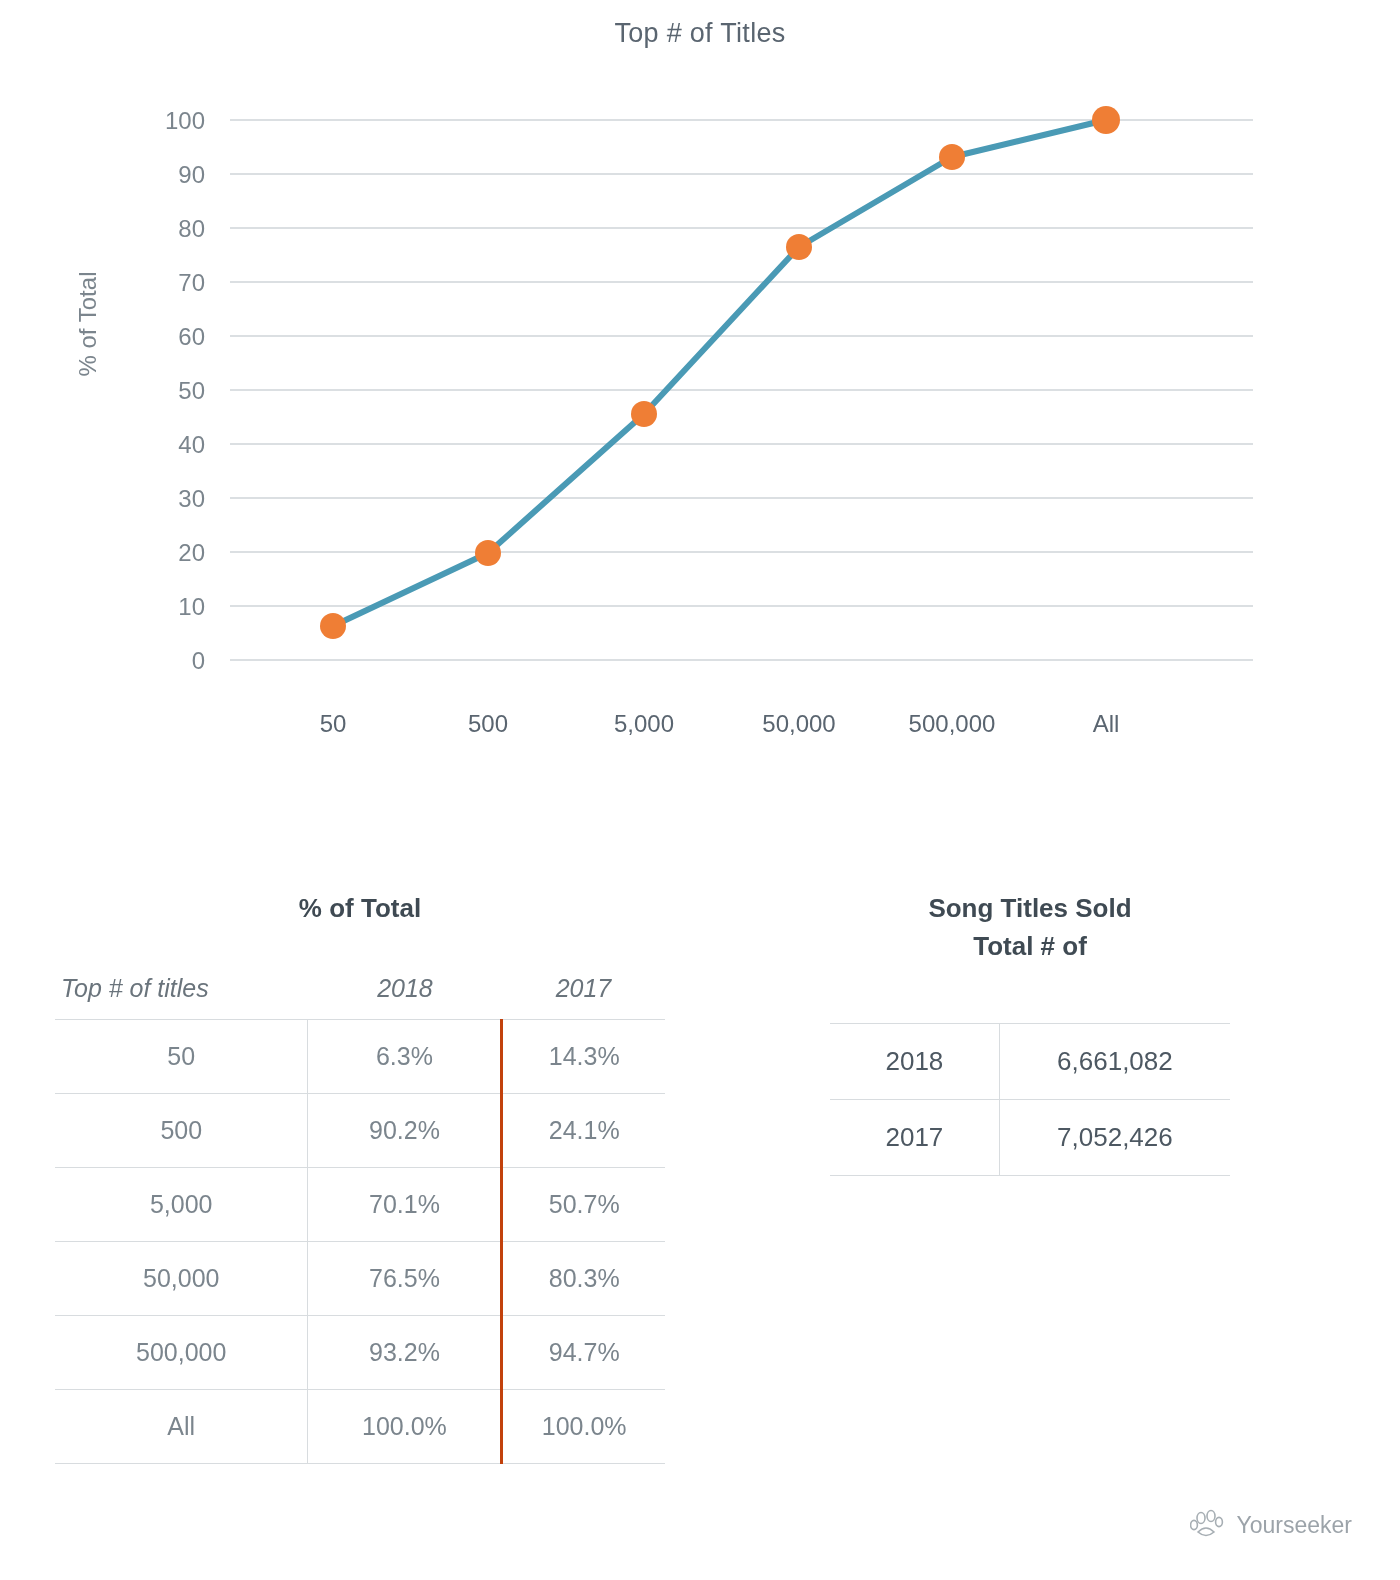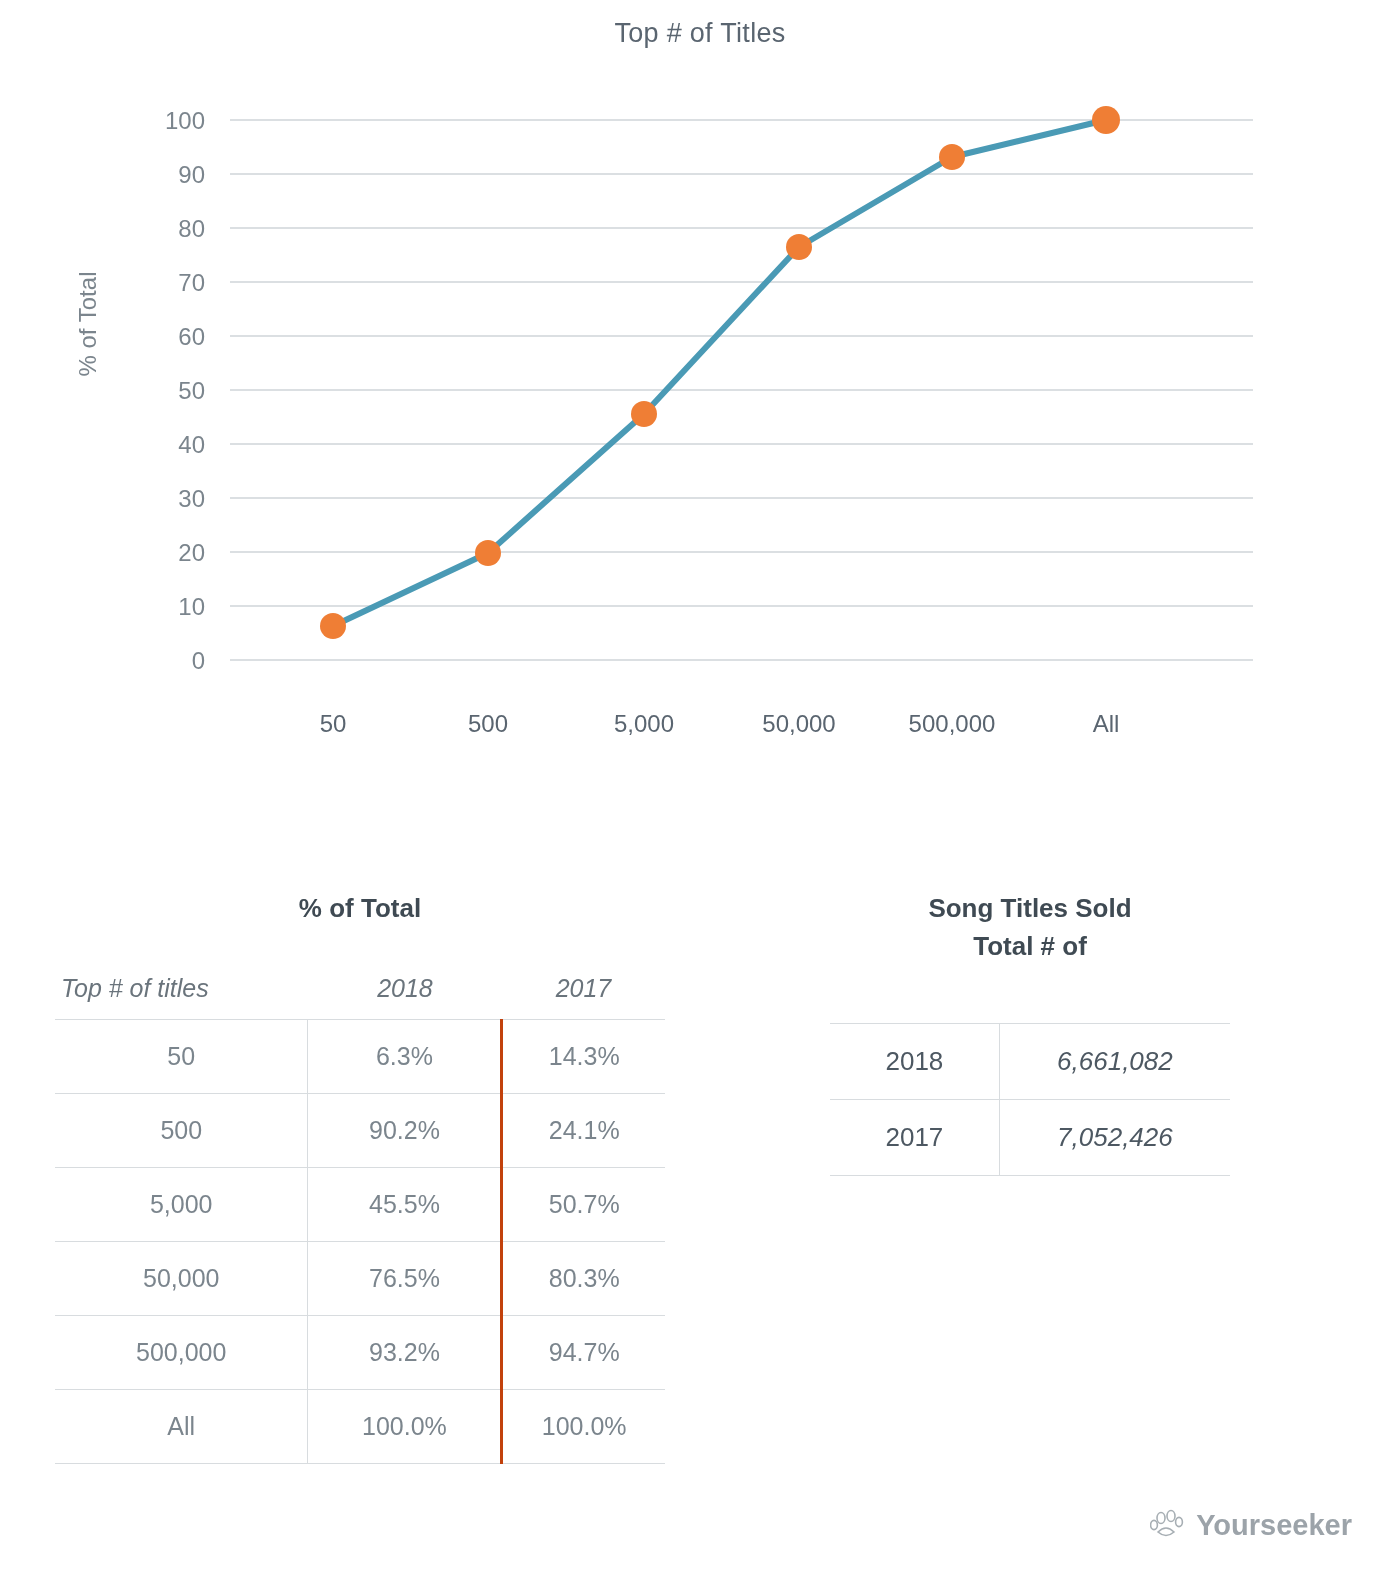--- a/index.html
+++ b/index.html
@@ -135,36 +135,35 @@
     color: #4d5862;
     text-align: center;
     padding: 22px 0;
     border-top: 1px solid #d8dcdf;
     border-bottom: 1px solid #d8dcdf;
   }
   #totals-table td.k {
     width: 165px;
     border-right: 1px solid #d8dcdf;
   }
-  #totals-table td.v { width: 225px; font-style: italic; }
+  #totals-table td.v { width: 225px; }
 
   
   #watermark {
     position: absolute;
     right: 48px;
     bottom: 38px;
     display: flex;
     align-items: center;
     gap: 12px;
     opacity: 0.75;
   }
   #watermark .wm-text {
-    font-size: 29px;
+    font-size: 23px;
     color: #7b858d;
-    font-weight: bold;
   }
 </style>
 </head>
 <body>
 
 <div id="chart-block">
 
   <div id="chart-title">Top # of Titles</div>
 
   <div id="y-axis-label">% of Total</div>
@@ -242,21 +241,21 @@
           <td class="c1">6.3%</td>
           <td class="c2">14.3%</td>
         </tr>
         <tr>
           <td class="c0">500</td>
           <td class="c1">90.2%</td>
           <td class="c2">24.1%</td>
         </tr>
         <tr>
           <td class="c0">5,000</td>
-          <td class="c1">45.5%</td>
+          <td class="c1">70.1%</td>
           <td class="c2">50.7%</td>
         </tr>
         <tr>
           <td class="c0">50,000</td>
           <td class="c1">76.5%</td>
           <td class="c2">80.3%</td>
         </tr>
         <tr>
           <td class="c0">500,000</td>
           <td class="c1">93.2%</td>

